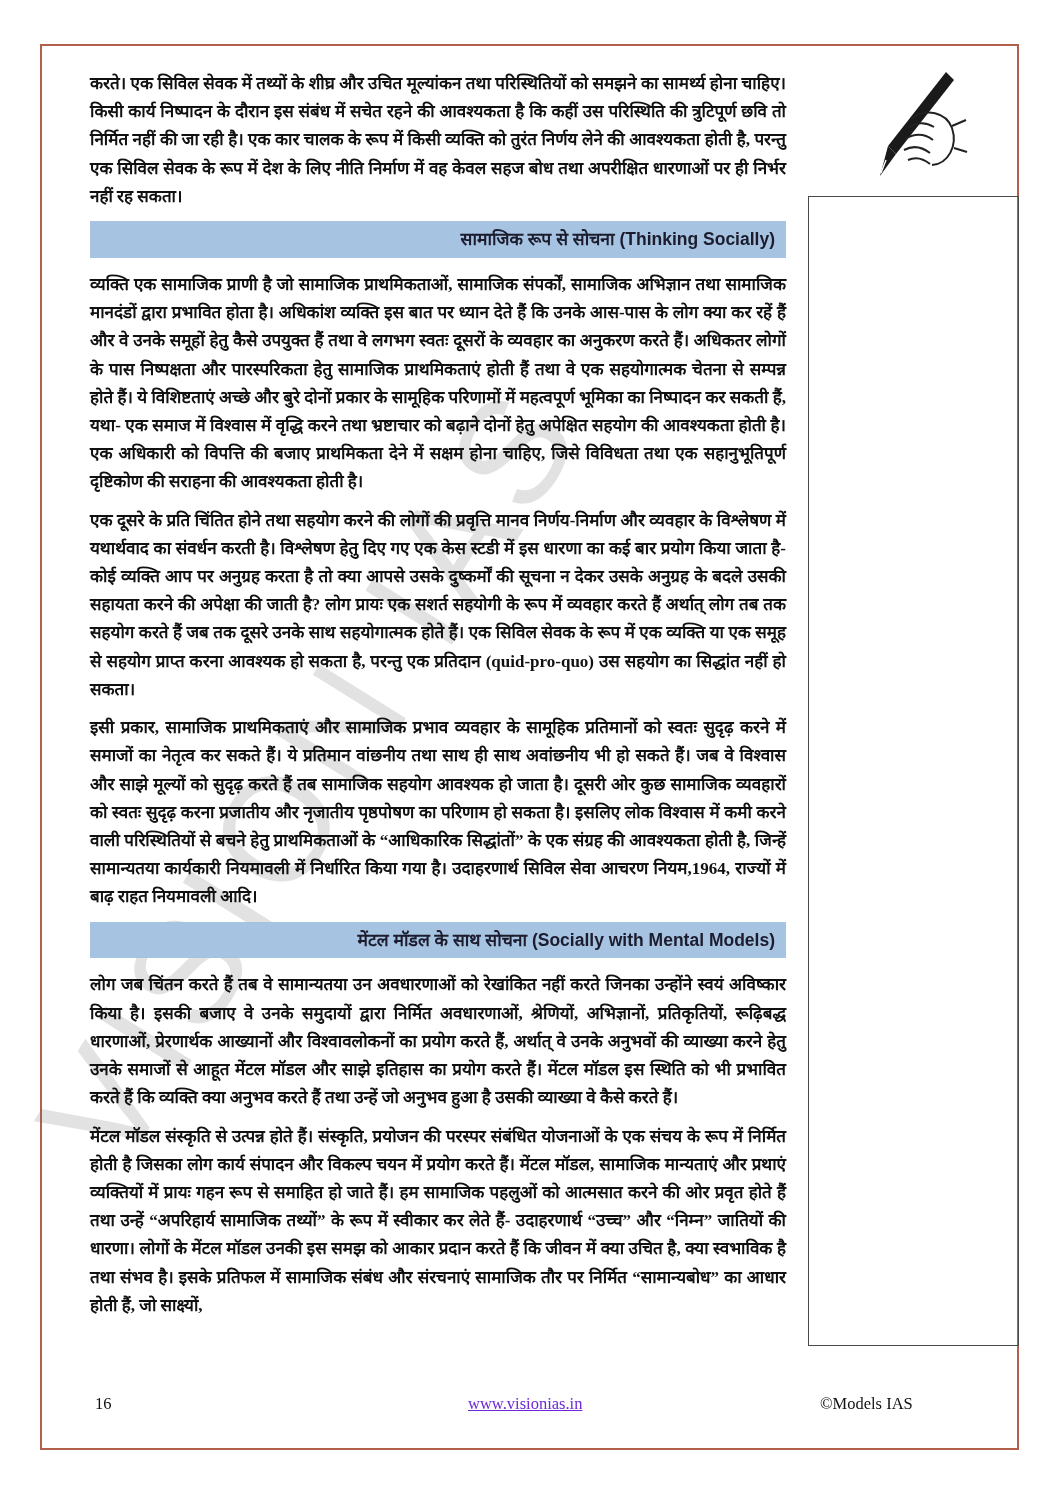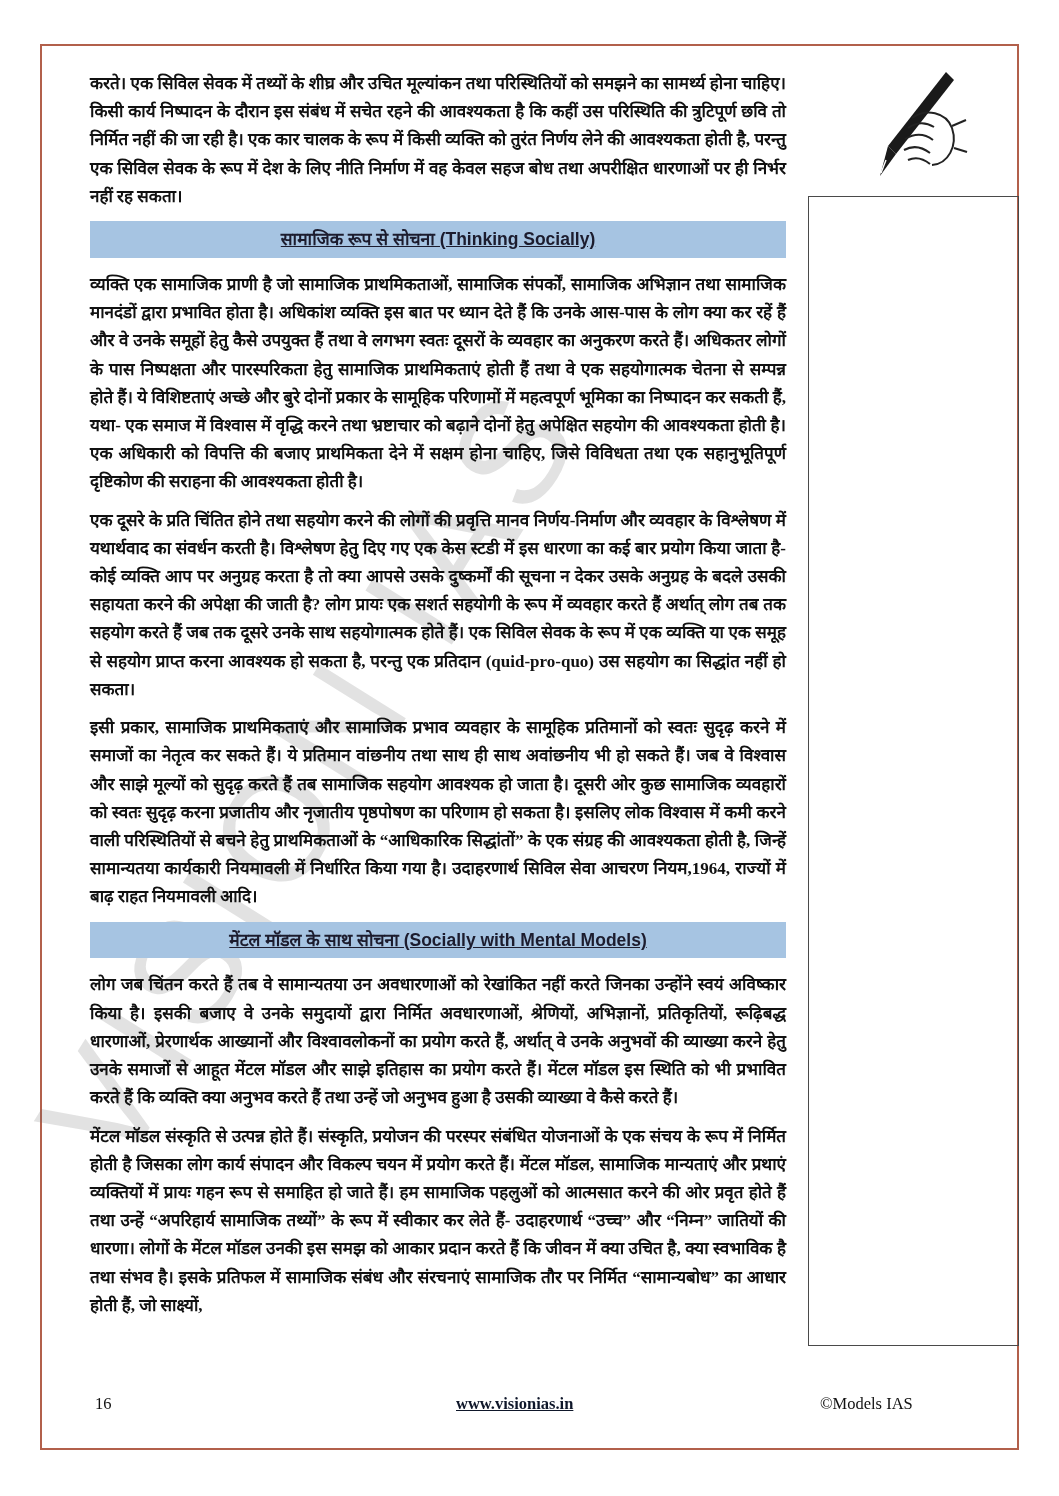--- a/index.html
+++ b/index.html
@@ -26,29 +26,28 @@
     border:1px solid #4a4a4a; background:transparent; z-index:2;
   }
   .content {
     position:absolute; left:90px; top:70px; width:696px; z-index:3;
     font-size:17px; line-height:1.66; text-align:justify;
   }
   .body-para { margin:0 0 10px 0;font-weight:bold; }
   .section-heading {
     background:#a6c4e2; font-family:"Liberation Sans",sans-serif;
     font-weight:bold; font-size:17.5px; color:#1c1c2e;
-    padding:7px 26px; margin:10px 0 13px 0; text-align:center; line-height:1.3;text-decoration:underline;
+    padding:7px 11px; margin:10px 0 13px 0; text-align:right; line-height:1.3;
   }
   .footer { position:absolute; left:0; top:1394px; width:1059px; height:26px; z-index:3;
     font-size:16.5px;text-align:right; }
   .footer .page-number { position:absolute; left:95px; color:#111; }
   .footer .site-link {
-    position:absolute; left:456px; color:#0f172a; text-decoration:underline; cursor:pointer;
+    position:absolute; left:468px; color:#6d28d9; text-decoration:underline; cursor:pointer;
     font-family:"Liberation Serif","DejaVu Serif",serif;
-    font-weight:bold;
   }
   .footer .copyright { position:absolute; left:820px; color:#111; }
 </style>
 </head>
 <body>
 
 <div class="page">
 
   <div class="page-border"></div>
 

